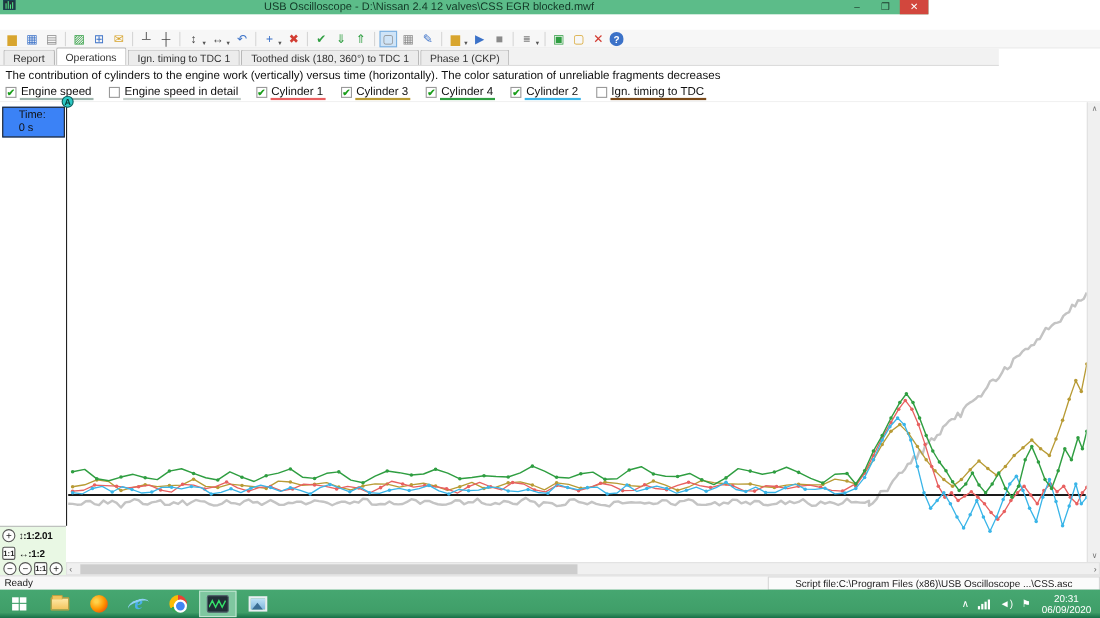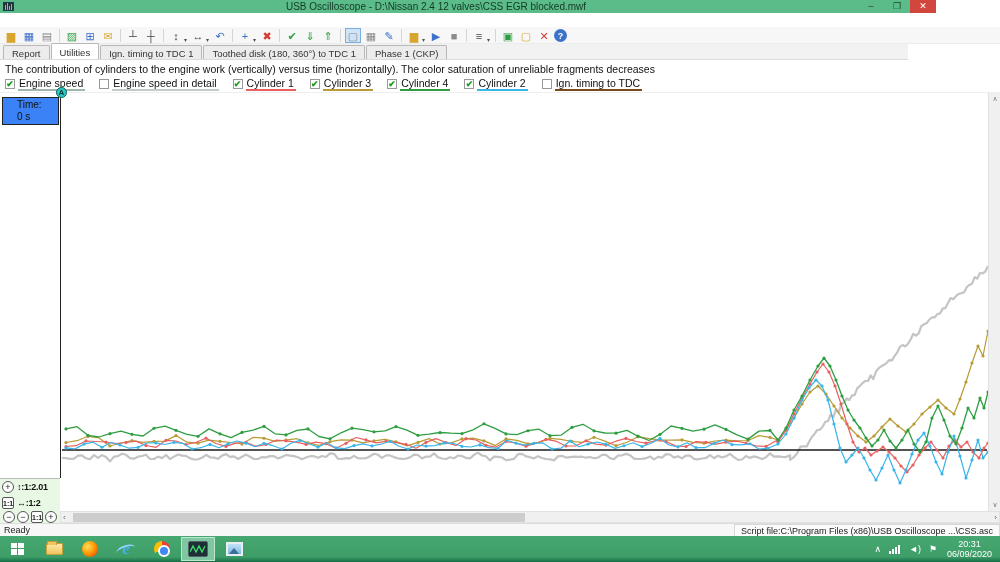--- a/index.html
+++ b/index.html
@@ -1,22 +1,22 @@
 <!DOCTYPE html>
 <html><head>
 <meta charset="utf-8">
 <style>
   * { margin:0; padding:0; box-sizing:border-box; }
   html,body { width:1000px; height:562px; overflow:hidden;
     font-family:"Liberation Sans", sans-serif; background:#fff; }
   #app { position:relative; width:1000px; height:562px; }
 
   
-  #titlebar { position:absolute; left:0; top:0; width:936px; height:13px;
-    background:#5cbc89; display:flex; align-items:center; }
+  #titlebar { position:absolute; left:0; top:0; width:844px; height:13px;
+    background:#5cbc89; display:flex; align-items:flex-start; }
   #app-icon { width:11px; height:9px; margin-left:3px; background:#24323a;
     border:1px solid #17414f; display:flex; align-items:flex-end; }
   #app-icon i { display:block; width:1px; background:#4fe08a; margin-left:1px; }
   #title-text { flex:1; text-align:center; font-size:10px; color:#123826; line-height:13px; }
   .winctl { width:26px; height:13px; font-size:9px; line-height:12px; text-align:center;
     color:#1c3a2c; }
   #btn-close { background:#d2473d; color:#fff; }
 
   
   #menubar { position:absolute; left:0; top:13px; width:1000px; height:14px;
@@ -91,21 +91,21 @@
     border:1px solid #e2e2e2; }
   #hthumb { position:absolute; left:12px; top:1px; width:452px; height:9px; background:#cdcdcd; }
   .harrow { position:absolute; top:1px; font-size:8px; color:#666; }
   #harrow-l { left:2px; } #harrow-r { right:2px; }
 
   
   #statusbar { position:absolute; left:0; top:523px; width:1000px; height:13px; background:#f7f7f7;
     border-top:1px solid #ddd; display:flex; align-items:center; justify-content:space-between; }
   #status-left { font-size:9px; color:#222; padding-left:4px; }
   #status-right { font-size:9px; color:#222; border:1px solid #d8d8d8; background:#fbfbfb;
-    padding:0 6px; height:13px; line-height:12px; }
+    padding:0 24px; height:13px; line-height:12px; }
 
   
   #taskbar { position:absolute; left:0; top:536px; width:1000px; height:26px;
     background:linear-gradient(180deg,#46a771 0%,#3f9e68 80%,#156e46 100%);
     display:flex; align-items:center; }
   .task-item { width:34px; height:24px; display:flex; align-items:center; justify-content:center;
     margin:0 1px; }
   .task-item.active { background:#7fc7a0; border:1px solid #bfe5d0; }
   .win-logo { width:14px; height:13px; display:grid; grid-template-columns:6px 6px;
     grid-template-rows:5px 6px; gap:1px; }
@@ -192,21 +192,21 @@
       <div class="tbtn dark drop">≡</div>
       <div class="tsep"></div>
       <div class="tbtn green">▣</div>
       <div class="tbtn gold">▢</div>
       <div class="tbtn red">✕</div>
       <div class="tbtn helpb">?</div>
     </div>
 
   <div id="tabbar">
       <div class="tab">Report</div>
-      <div class="tab active">Utilities</div>
+      <div class="tab active">Operations</div>
       <div class="tab">Ign. timing to TDC 1</div>
       <div class="tab">Toothed disk (180, 360°) to TDC 1</div>
       <div class="tab">Phase 1 (CKP)</div>
     </div>
 
   <div id="descrow">
     <div>The contribution of cylinders to the engine work (vertically) versus time (horizontally).  The color saturation of unreliable fragments decreases</div>
   </div>
 
   <div id="legendrow">

